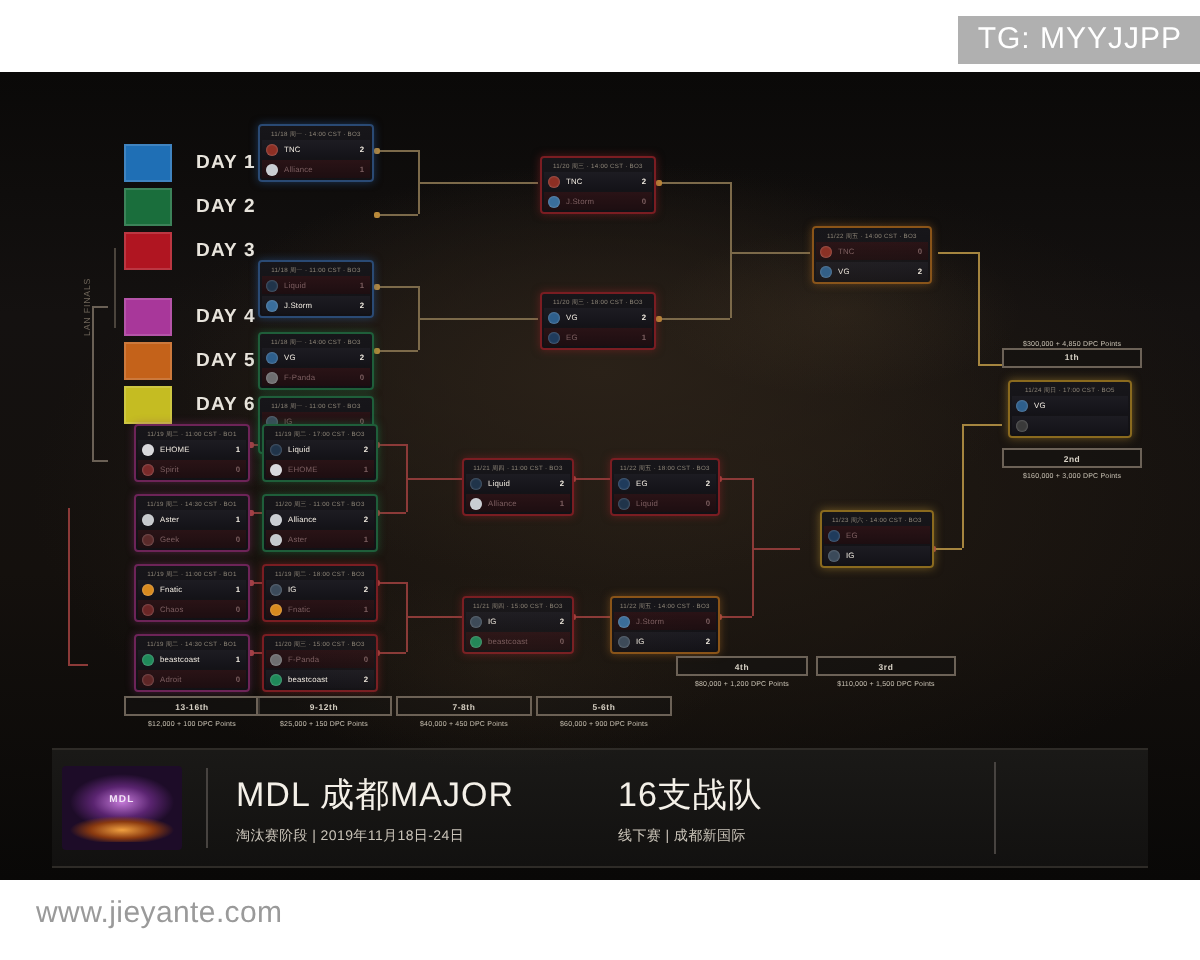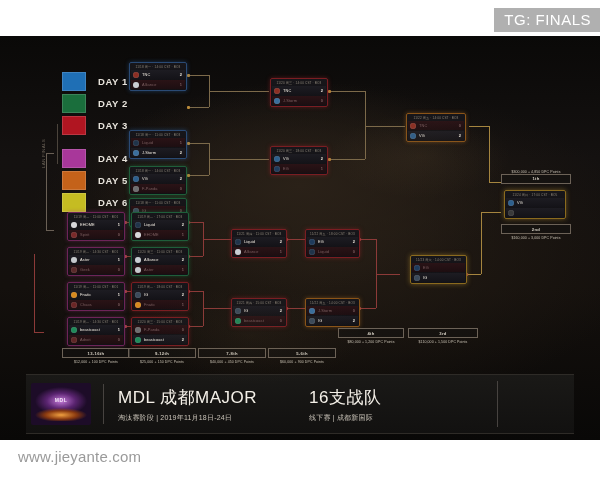--- a/index.html
+++ b/index.html
@@ -142,21 +142,21 @@
   #banner-div{width:1px;height:40px;background:#474340;margin:0 14px 0 12px;flex:0 0 auto;}
   .bn-block{margin-right:52px;}
   .bn-title{color:#f4f0e8;font-size:17px;letter-spacing:.5px;}
   .bn-sub{color:#c9c3b8;font-size:7px;margin-top:4px;letter-spacing:.2px;}
   #banner-tail{position:absolute;right:76px;top:6px;width:1px;height:46px;background:#474340;}
 </style>
 </head>
 <body>
 
 <div id="top-strip">
-  <div id="tg-tag">TG: FINALS</div>
+  <div id="tg-tag">TG: MYYJJPP</div>
 </div>
 
 <div id="board">
 
   <div id="legend-stem"></div>
   <div id="legend-bracket"></div>
   <div id="legend-bracket-label">LAN FINALS</div>
 
   <div class="legend-row" style="left:62px;top:36px;">
     <div class="legend-sw" style="background:#1f6fb5"></div>

